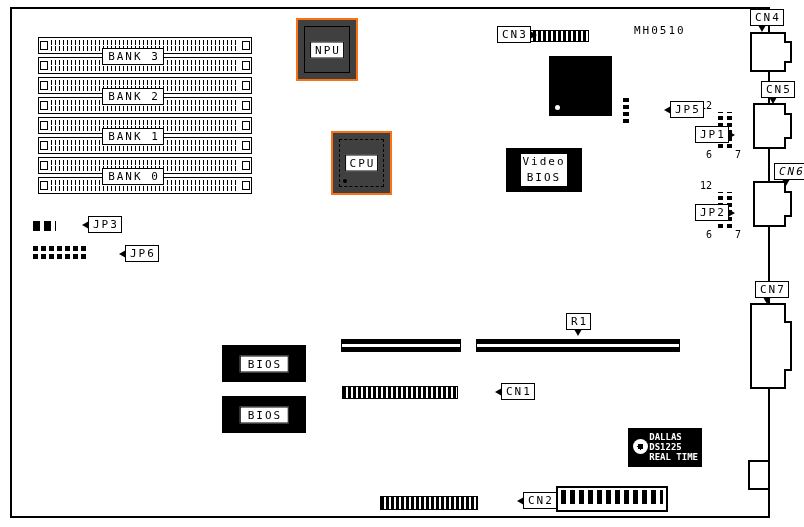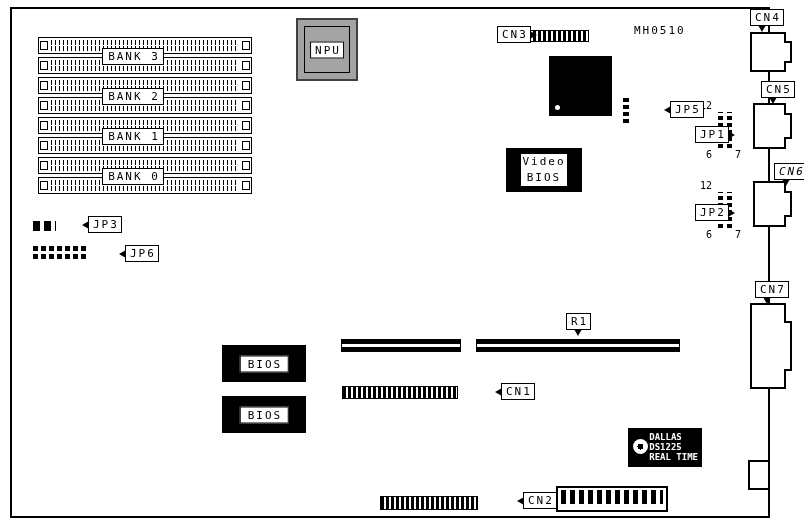--- a/index.html
+++ b/index.html
@@ -34,21 +34,21 @@
       repeating-linear-gradient(90deg, #000 0 1px, transparent 1px 4px),
       repeating-linear-gradient(90deg, #000 0 1px, transparent 1px 4px);
     background-size:100% 5px,100% 5px;
     background-position:left top,left bottom;
     background-repeat:no-repeat,no-repeat;
   }
   .simm .tab { position:absolute; top:3px; width:8px; height:9px; border:1px solid #000; background:#fff; }
   .tab.tl { left:1px; } .tab.tr { right:1px; }
 
   
-  .chip-socket { position:absolute; border:2px solid #404040; background:#a3a3a3; z-index:3; }
+  .chip-socket { position:absolute; border:2px solid #f97316; background:#404040; z-index:3; }
   .chip-inner  { position:absolute; inset:6px; border:1px solid #000; }
   .chip-inner.pins { border:1px dashed #000; }
   .chip-dot { position:absolute; left:10px; bottom:10px; width:4px; height:4px; background:#000; border-radius:50%; }
 
   .qfp { position:absolute; background:#000; z-index:3; }
   .qfp-dot { position:absolute; left:6px; bottom:6px; width:5px; height:5px; background:#fff; border-radius:50%; }
 
   .blackchip { position:absolute; background:#000; z-index:3; }
   .blackchip .boxlbl {
     position:absolute; left:50%; top:50%; transform:translate(-50%,-50%);
@@ -158,20 +158,25 @@
 
   <div class="partno" style="left:634px; top:24px;">MH0510</div>
 
   <div class="qfp" style="left:549px; top:56px; width:63px; height:60px;">
     <span class="qfp-dot"></span>
   </div>
 
   <div class="vheader" style="left:623px; top:98px; width:6px; height:25px;"></div>
   <div class="lbl co pt-left" style="left:646px; top:101px;">JP5</div>
 
+  <div class="chip-socket" style="left:331px; top:131px; width:61px; height:64px;">
+    <div class="chip-inner pins"></div>
+    <span class="chip-dot"></span>
+    <div class="lbl center-lbl">CPU</div>
+  </div>
 
   <div class="blackchip" style="left:506px; top:148px; width:76px; height:44px;">
     <div class="vbios-lbl">
       <div>Video</div>
       <div>BIOS</div>
     </div>
   </div>
 
   <div class="lbl co pt-down" style="left:726px; top:9px;">CN4</div>
   <div class="port" style="left:750px; top:32px; width:36px; height:40px;">

